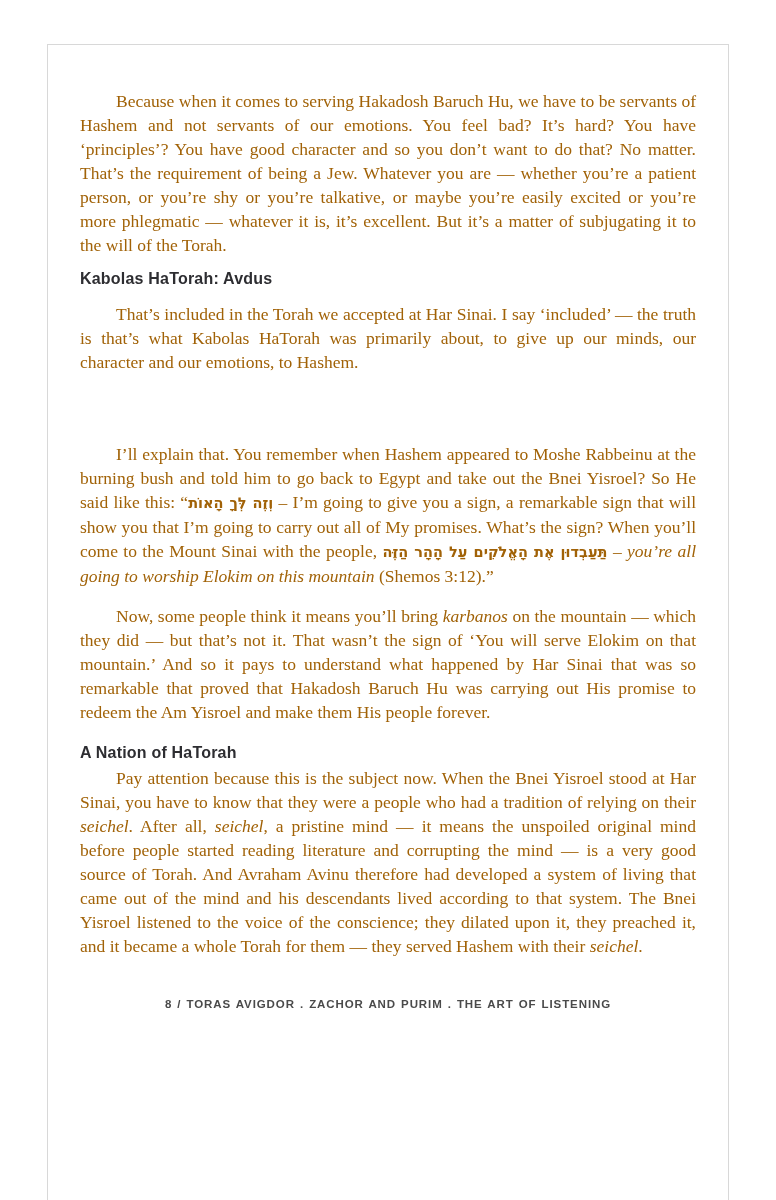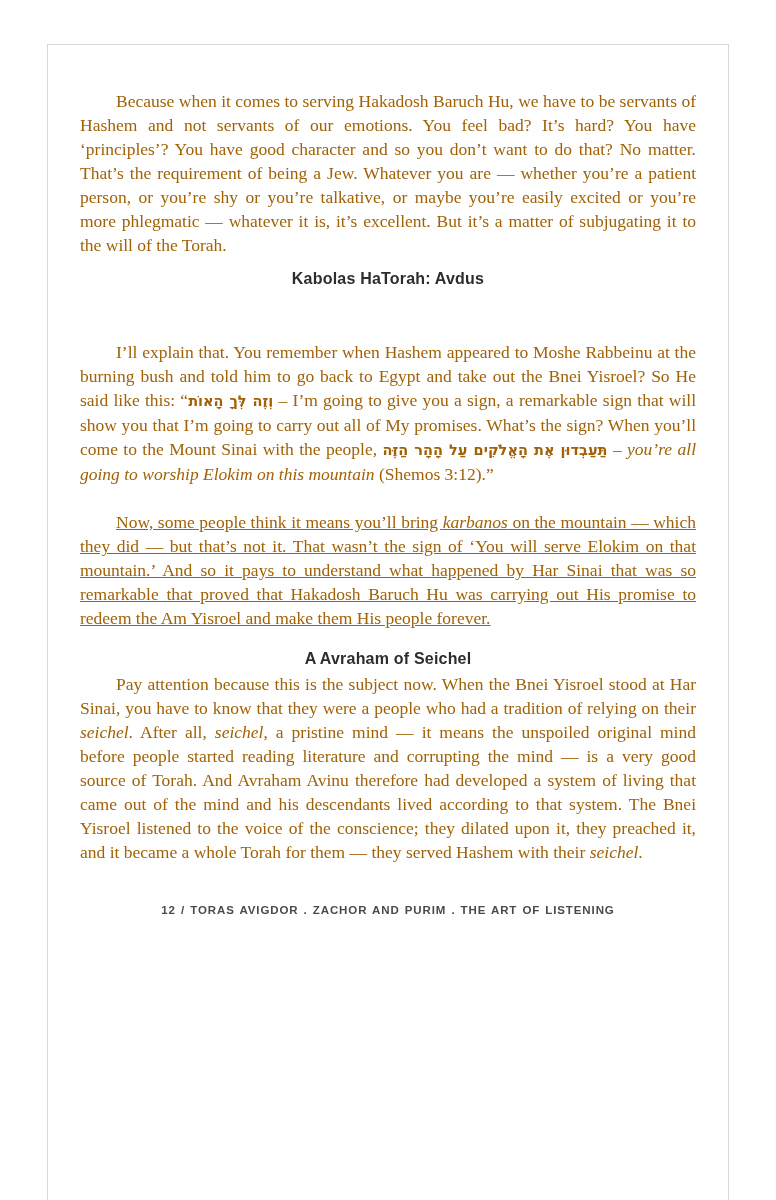--- a/index.html
+++ b/index.html
@@ -29,28 +29,28 @@
     text-align: justify;
     text-indent: 36px;
     margin: 0;
   }
   .heading {
     font-family: "Liberation Sans", sans-serif;
     font-weight: 700;
     font-size: 16px;
     letter-spacing: 0.2px;
     color: #2d2d31;
-    text-align: center;
+    text-align: left;
     margin: 0;
   }
   .b0 { margin-top: 0; }
   .b1 { margin-top: 13px; }
   .b2 { margin-top: 14px; }
-  .b3 { margin-top: 52px; }
-  .b4 { margin-top: 24px; text-decoration: underline; }
+  .b3 { margin-top: 68px; }
+  .b4 { margin-top: 16px; }
   .b5 { margin-top: 20px; }
   .b6 { margin-top: 4px; }
   .footer {
     font-family: "Liberation Sans", sans-serif;
     font-weight: 700;
     font-size: 11.5px;
     letter-spacing: 0.9px;
     word-spacing: 1px;
     color: #4a4a4a;
     text-align: center;
@@ -68,24 +68,25 @@
 </style>
 </head>
 <body>
 
 <div class="page">
 
   <p class="para b0"><span class="run-normal">Because when it comes to serving Hakadosh Baruch Hu, we have to be servants of Hashem and not servants of our emotions. You feel bad? It’s hard? You have ‘principles’? You have good character and so you don’t want to do that? No matter. That’s the requirement of being a Jew. Whatever you are — whether you’re a patient person, or you’re shy or you’re talkative, or maybe you’re easily excited or you’re more phlegmatic — whatever it is, it’s excellent. But it’s a matter of subjugating it to the will of the Torah.</span></p>
 
   <h2 class="heading b1">Kabolas HaTorah: Avdus</h2>
 
+  <p class="para b2"><span class="run-normal">That’s included in the Torah we accepted at Har Sinai. I say ‘included’ — the truth is that’s what Kabolas HaTorah was primarily about, to give up our minds, our character and our emotions, to Hashem.</span></p>
 
   <p class="para b3"><span class="run-normal">I’ll explain that. You remember when Hashem appeared to Moshe Rabbeinu at the burning bush and told him to go back to Egypt and take out the Bnei Yisroel? So He said like this: “</span><span class="run-hebrew">וְזֶה לְּךָ הָאוֹת</span><span class="run-normal"> – I’m going to give you a sign, a remarkable sign that will show you that I’m going to carry out all of My promises. What’s the sign? When you’ll come to the Mount Sinai with the people, </span><span class="run-hebrew">תַּעַבְדוּן אֶת הָאֱלֹקִים עַל הָהָר הַזֶּה</span><span class="run-normal"> – </span><span class="run-italic">you’re all going to worship Elokim on this mountain </span><span class="run-normal">(Shemos 3:12).”</span></p>
 
   <p class="para b4"><span class="run-normal">Now, some people think it means you’ll bring </span><span class="run-italic">karbanos</span><span class="run-normal"> on the mountain — which they did — but that’s not it. That wasn’t the sign of ‘You will serve Elokim on that mountain.’ And so it pays to understand what happened by Har Sinai that was so remarkable that proved that Hakadosh Baruch Hu was carrying out His promise to redeem the Am Yisroel and make them His people forever.</span></p>
 
-  <h2 class="heading b5">A Avraham of Seichel</h2>
+  <h2 class="heading b5">A Nation of HaTorah</h2>
 
   <p class="para b6"><span class="run-normal">Pay attention because this is the subject now. When the Bnei Yisroel stood at Har Sinai, you have to know that they were a people who had a tradition of relying on their </span><span class="run-italic">seichel</span><span class="run-normal">. After all, </span><span class="run-italic">seichel</span><span class="run-normal">, a pristine mind — it means the unspoiled original mind before people started reading literature and corrupting the mind — is a very good source of Torah. And Avraham Avinu therefore had developed a system of living that came out of the mind and his descendants lived according to that system. The Bnei Yisroel listened to the voice of the conscience; they dilated upon it, they preached it, and it became a whole Torah for them — they served Hashem with their </span><span class="run-italic">seichel</span><span class="run-normal">.</span></p>
 
-  <div class="footer">12 / TORAS AVIGDOR . ZACHOR AND PURIM . THE ART OF LISTENING</div>
+  <div class="footer">8 / TORAS AVIGDOR . ZACHOR AND PURIM . THE ART OF LISTENING</div>
 
 </div>
 
 </body></html>

